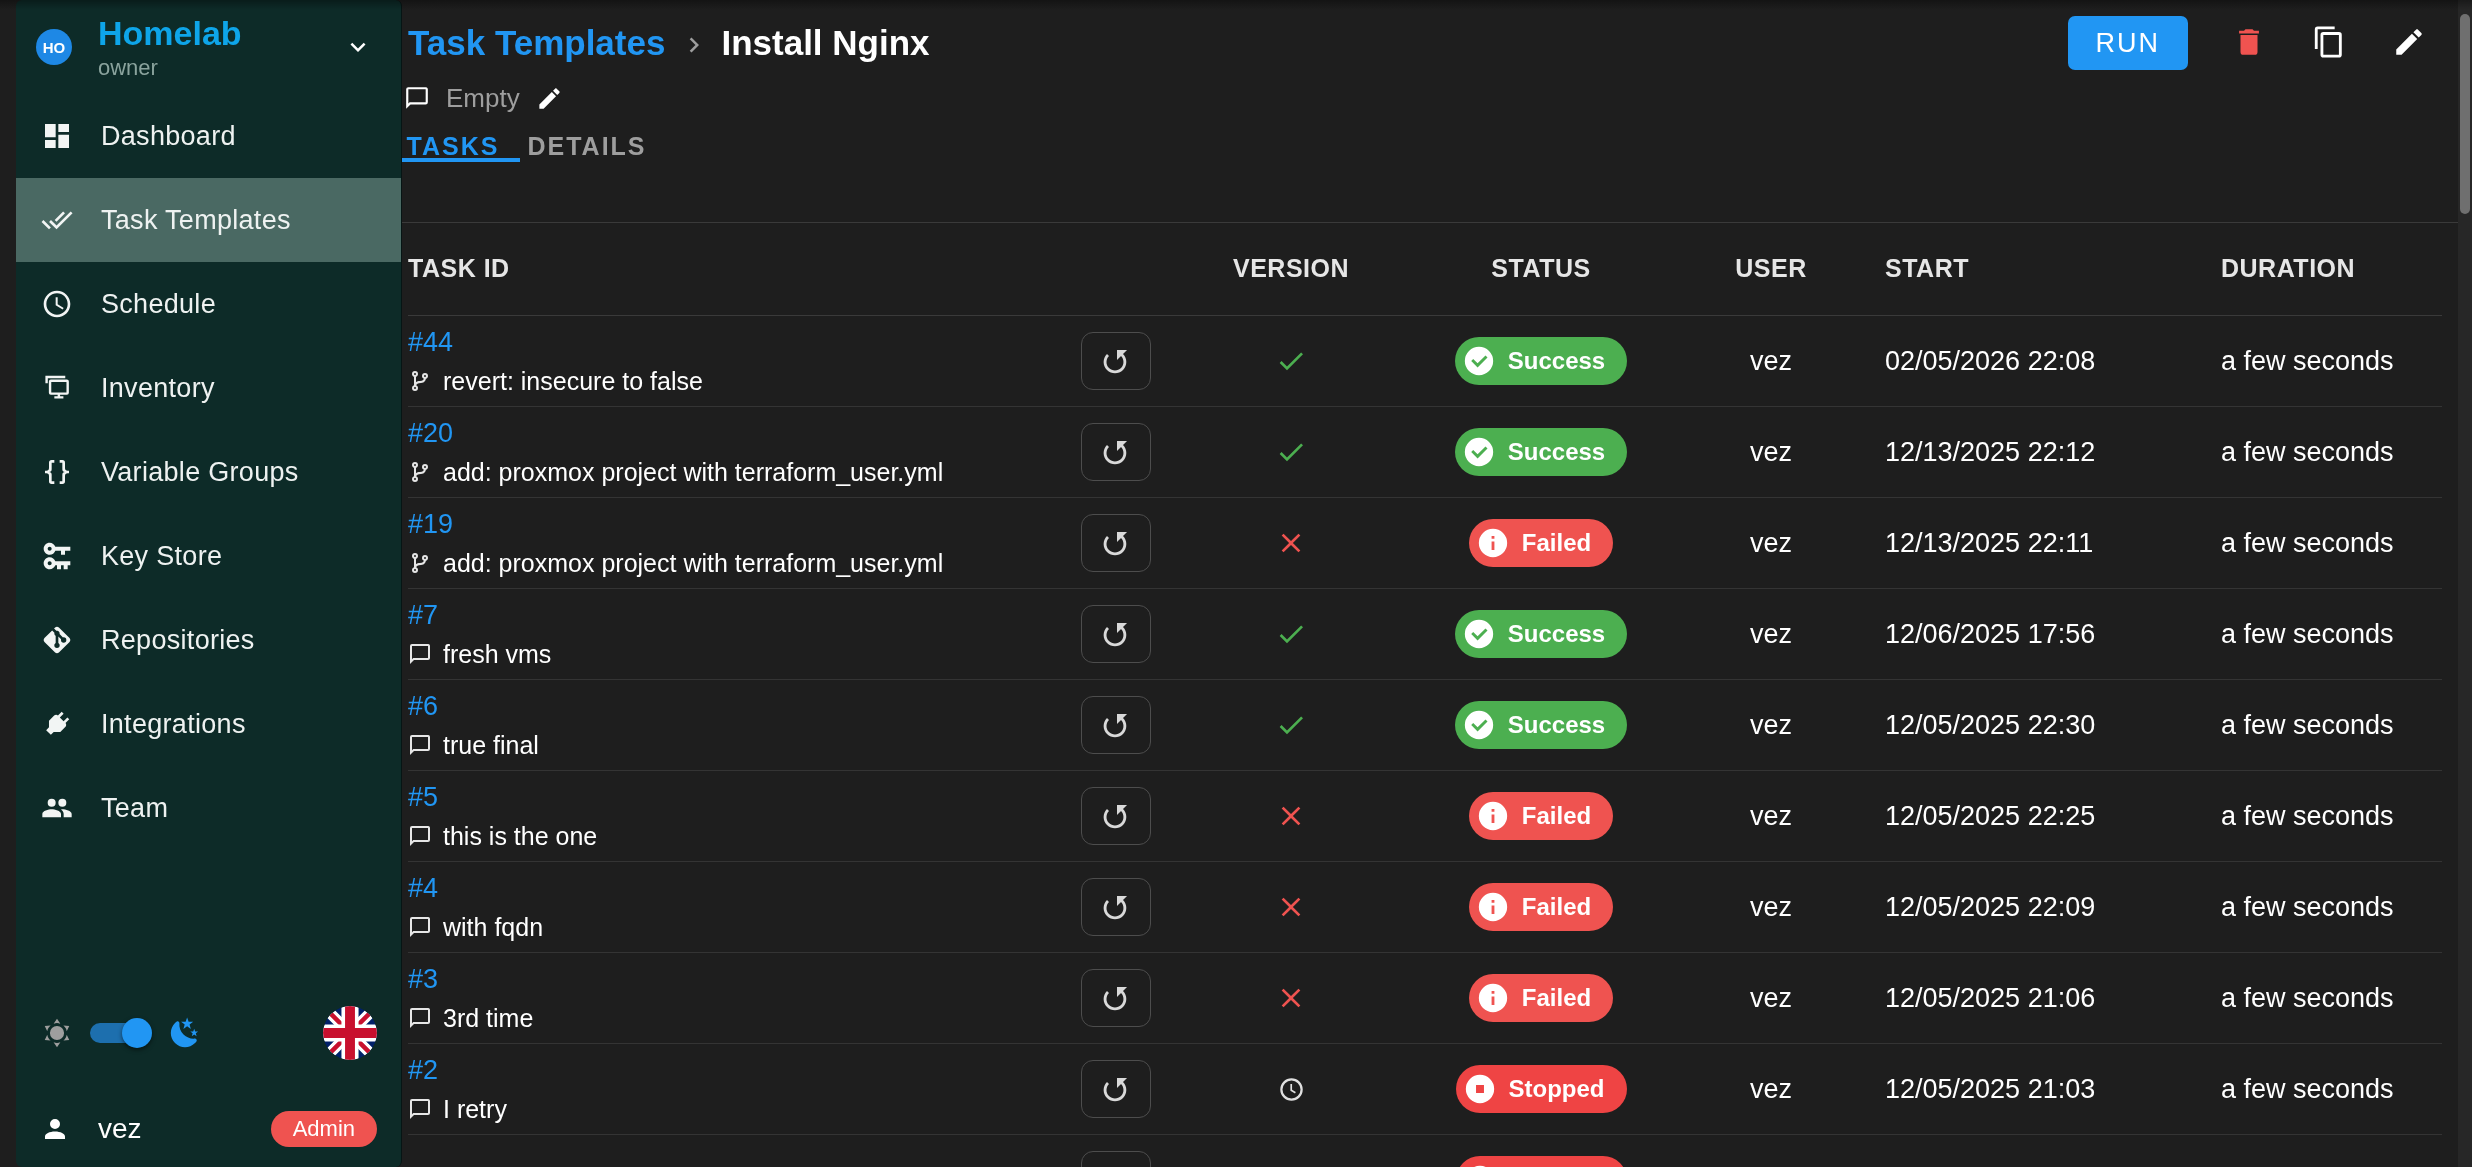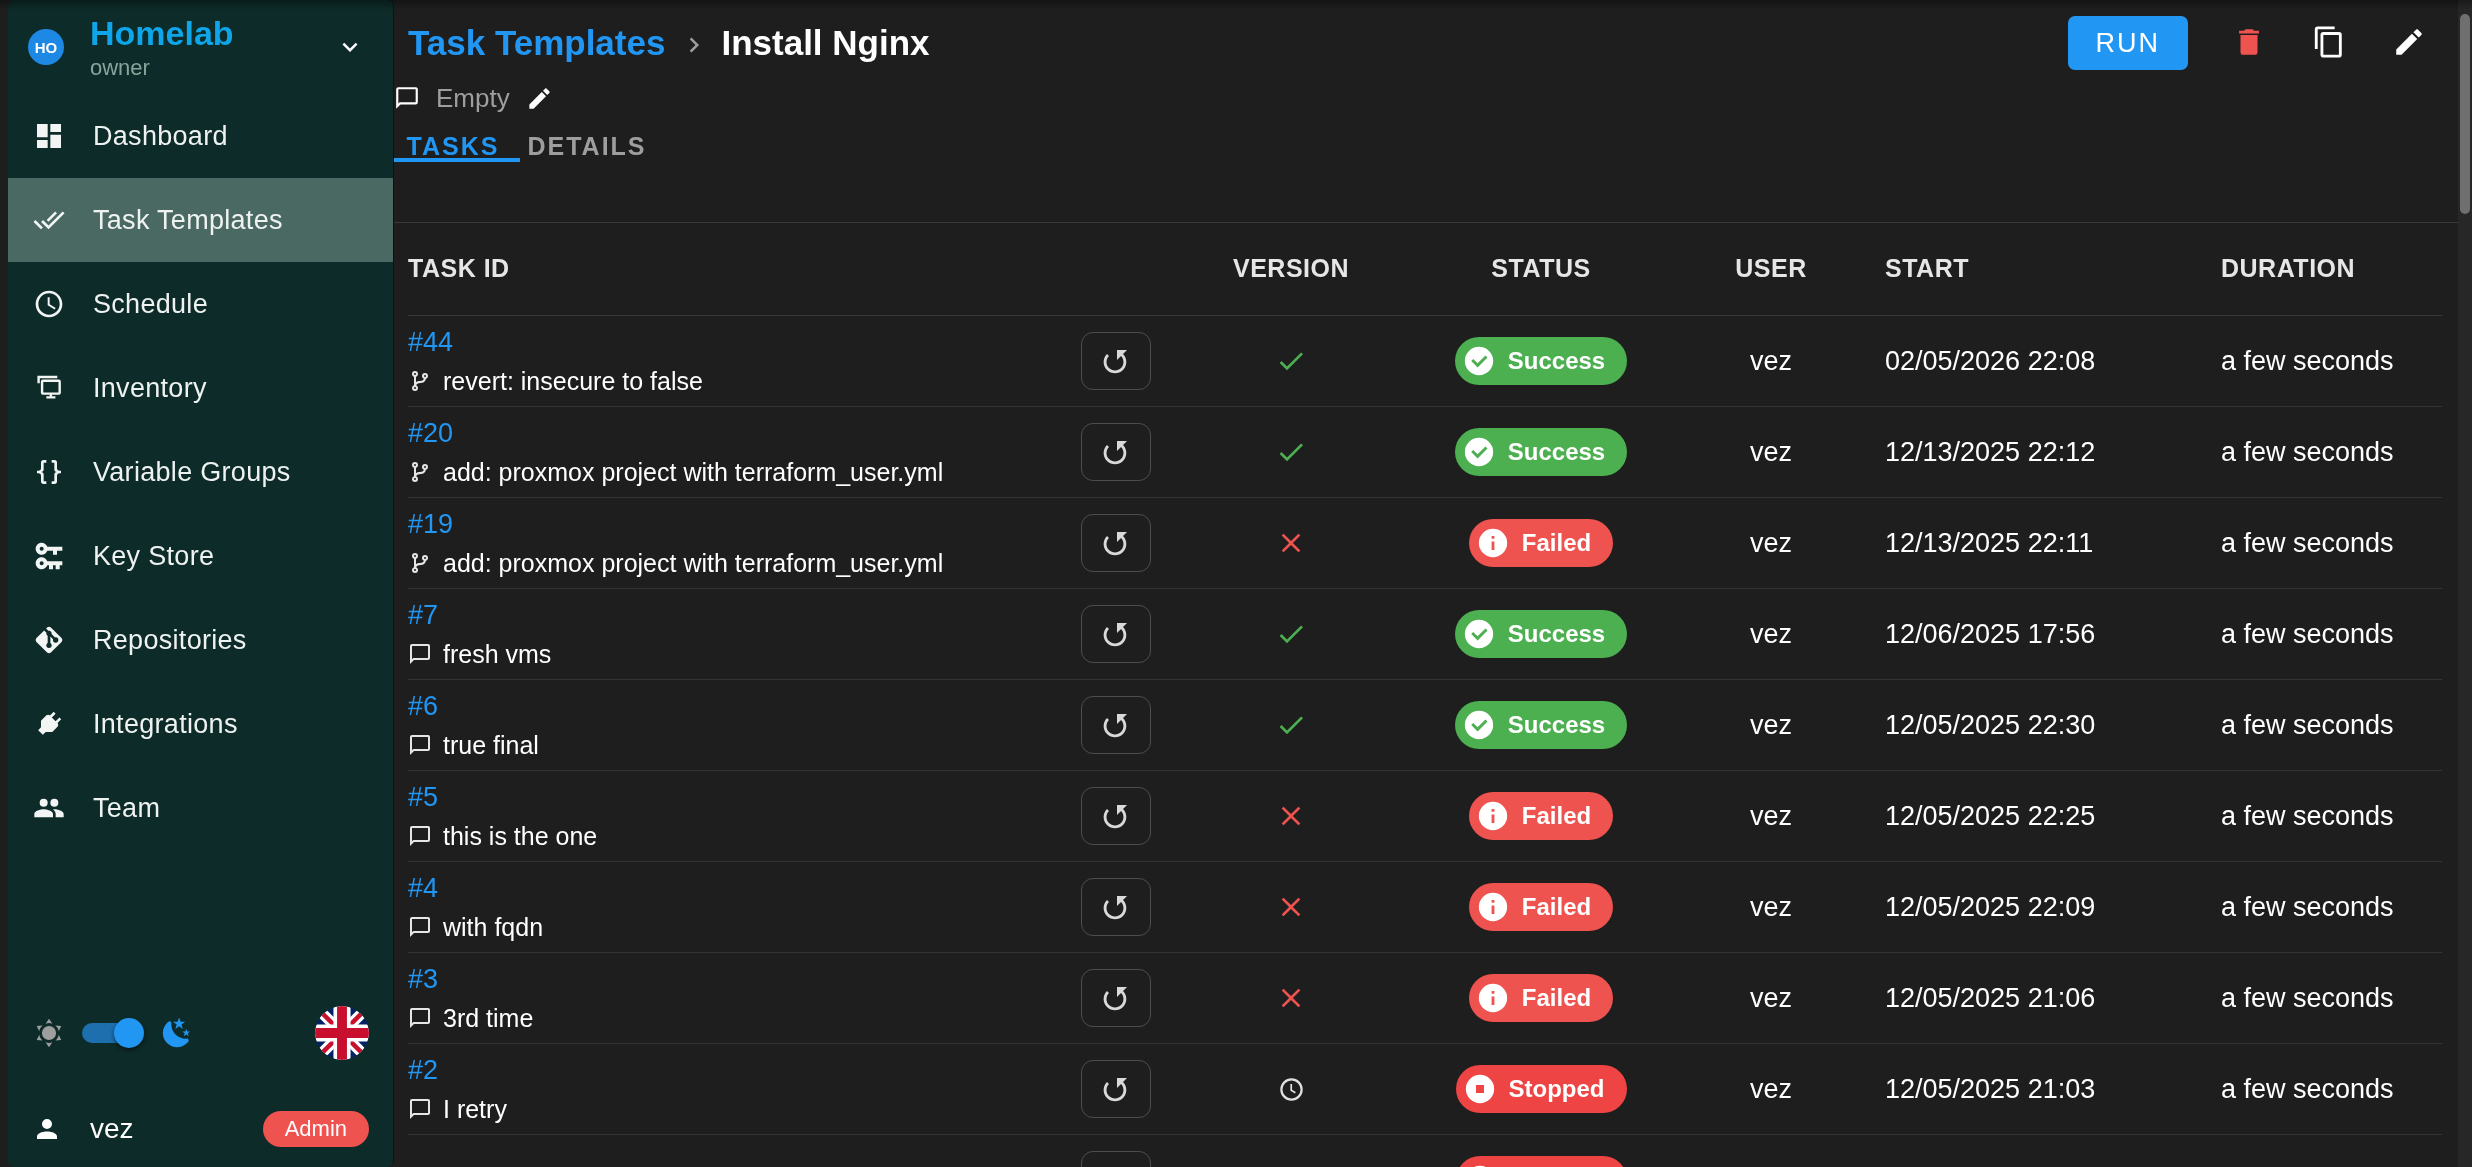--- a/index.html
+++ b/index.html
@@ -2,21 +2,21 @@
 <html><head>
 <meta charset="utf-8">
 <style>
   html,body{margin:0;padding:0;background:#111;overflow:hidden;}
   .app{position:relative;width:2472px;height:1167px;background:#1e1e1e;overflow:hidden;
        font-family:"Liberation Sans","DejaVu Sans",sans-serif;color:#e8e8e8;}
   .top-shade{position:absolute;left:0;top:0;width:100%;height:10px;
        background:linear-gradient(rgba(0,0,0,.35),rgba(0,0,0,0));pointer-events:none;z-index:30;}
 
   
-  .sidebar{position:absolute;left:8px;top:0;width:385px;height:100%;background:#0d2b28;
+  .sidebar{position:absolute;left:16px;top:0;width:385px;height:100%;background:#0d2b28;
        border-right:1px solid rgba(0,0,0,.5);z-index:10;border-radius:6px;}
   .project-header{height:94px;display:flex;align-items:center;padding:0 30px 0 20px;position:relative;cursor:pointer;}
   .avatar{width:36px;height:36px;border-radius:50%;background:#1e88e5;color:#fff;font-weight:bold;
        font-size:15px;display:flex;align-items:center;justify-content:center;flex:0 0 36px;}
   .project-info{margin-left:26px;line-height:1.15;}
   .project-name{font-size:34px;font-weight:bold;color:#0ea5e9;}
   .project-role{font-size:22px;color:#8aa39d;margin-top:2px;}
   .project-chevron{position:absolute;right:28px;top:32px;width:30px;height:30px;color:#fff;}
   .nav-item{height:84px;display:flex;align-items:center;padding:0 20px 0 25px;cursor:pointer;}
   .nav-item.active{background:#4a6963;}
@@ -43,21 +43,21 @@
   .crumb-parent{color:#2196f3;font-size:35px;font-weight:bold;text-decoration:none;cursor:pointer;}
   .crumb-chev{width:30px;height:30px;color:#9e9e9e;margin:4px 12px 0 14px;}
   .crumb-current{color:#fff;font-size:35px;font-weight:bold;}
   .actions{margin-left:auto;display:flex;align-items:center;gap:44px;}
   .run-btn{background:#2196f3;color:#fff;border:none;border-radius:7px;height:54px;padding:0 28px;
        font-family:inherit;font-size:27px;font-weight:normal;letter-spacing:2px;cursor:pointer;}
   .icon-btn{background:none;border:none;padding:0;width:36px;height:36px;cursor:pointer;display:flex;}
   .icon-btn svg{width:34px;height:34px;}
   .delete-color{color:#ef5350;}
   .white-icon{color:#fff;}
-  .desc-row{position:absolute;left:8px;top:80px;height:36px;display:flex;align-items:center;gap:16px;}
+  .desc-row{position:absolute;left:18px;top:80px;height:36px;display:flex;align-items:center;gap:16px;}
   .desc-bubble{width:26px;height:26px;color:#fff;}
   .desc-text{color:#9e9e9e;font-size:26px;}
   .desc-edit{width:27px;height:27px;color:#fff;cursor:pointer;}
 
   .tabs{position:absolute;left:0;right:0;top:132px;height:90px;border-bottom:1px solid #3a3a3a;
        display:flex;align-items:flex-start;}
   .tab{width:134px;display:flex;align-items:center;justify-content:center;font-size:25px;font-weight:bold;
        letter-spacing:2px;color:#9e9e9e;position:relative;cursor:pointer;}
   .tab.active{color:#2196f3;}
   .tab.active::after{content:'';position:absolute;left:0;right:0;bottom:-1px;height:4px;background:#2196f3;}

